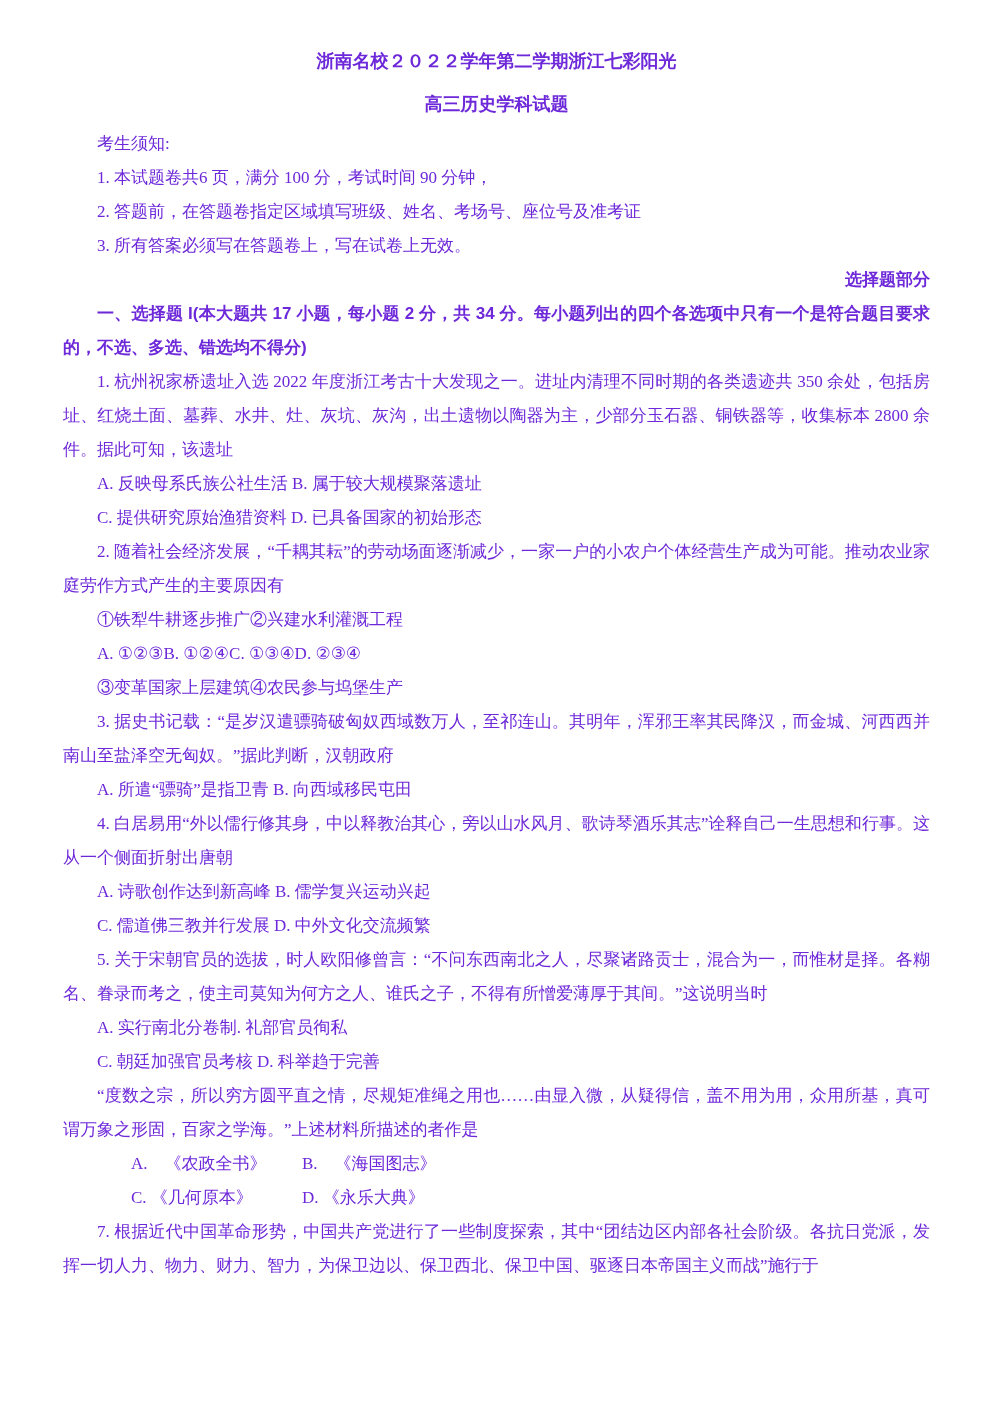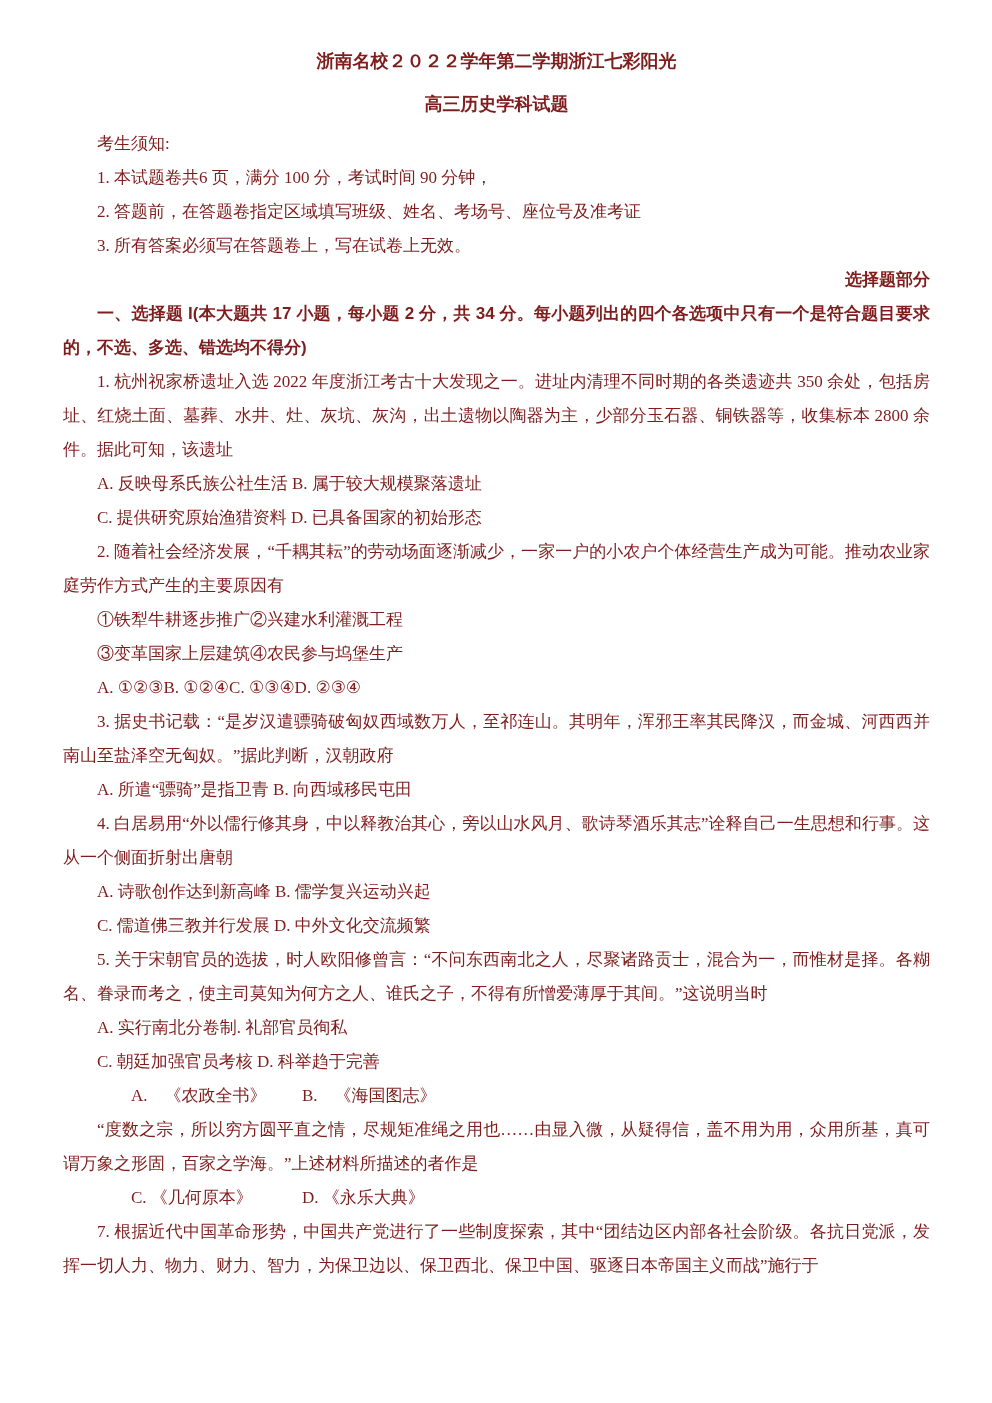--- a/index.html
+++ b/index.html
@@ -3,21 +3,21 @@
 <meta charset="utf-8">
 <style>
   html, body { margin: 0; padding: 0; background: #ffffff; }
   .page {
     position: relative;
     width: 992px;
     height: 1403px;
     box-sizing: border-box;
     padding: 46px 62px 0 63px;
     background: #ffffff;
-    color: #7f1d1d;
+    color: #6d28d9;
     font-family: "Liberation Serif", "DejaVu Serif", serif;
     font-size: 17px;
     line-height: 34px;
     overflow: hidden;
   }
   p { margin: 0; }
   .hei { font-family: "Liberation Sans", "DejaVu Sans", sans-serif; font-weight: 700; }
   .doc-title { text-align: center; font-size: 18px; line-height: 30px; }
   .doc-subtitle { text-align: center; font-size: 18px; line-height: 30px; margin-top: 13px; margin-bottom: 8px; }
   .ind { text-indent: 2em; }
@@ -45,44 +45,44 @@
 
   <div>
     <p class="ind just">1. 杭州祝家桥遗址入选 2022 年度浙江考古十大发现之一。进址内清理不同时期的各类遗迹共 350 余处，包括房址、红烧土面、墓葬、水井、灶、灰坑、灰沟，出土遗物以陶器为主，少部分玉石器、铜铁器等，收集标本 2800 余件。据此可知，该遗址</p>
     <p class="ind">A. 反映母系氏族公社生活 B. 属于较大规模聚落遗址</p>
     <p class="ind">C. 提供研究原始渔猎资料 D. 已具备国家的初始形态</p>
   </div>
 
   <div>
     <p class="ind just">2. 随着社会经济发展，“千耦其耘”的劳动场面逐渐减少，一家一户的小农户个体经营生产成为可能。推动农业家庭劳作方式产生的主要原因有</p>
     <p class="ind">①铁犁牛耕逐步推广②兴建水利灌溉工程</p>
+    <p class="ind">A. ①②③B. ①②④C. ①③④D. ②③④</p>
     <p class="ind">③变革国家上层建筑④农民参与坞堡生产</p>
-    <p class="ind">A. ①②③B. ①②④C. ①③④D. ②③④</p>
   </div>
 
   <div>
     <p class="ind just">3. 据史书记载：“是岁汉遣骠骑破匈奴西域数万人，至祁连山。其明年，浑邪王率其民降汉，而金城、河西西并南山至盐泽空无匈奴。”据此判断，汉朝政府</p>
     <p class="ind">A. 所遣“骠骑”是指卫青 B. 向西域移民屯田</p>
   </div>
 
   <div>
     <p class="ind just">4. 白居易用“外以儒行修其身，中以释教治其心，旁以山水风月、歌诗琴酒乐其志”诠释自己一生思想和行事。这从一个侧面折射出唐朝</p>
     <p class="ind">A. 诗歌创作达到新高峰 B. 儒学复兴运动兴起</p>
     <p class="ind">C. 儒道佛三教并行发展 D. 中外文化交流频繁</p>
   </div>
 
   <div>
     <p class="ind just">5. 关于宋朝官员的选拔，时人欧阳修曾言：“不问东西南北之人，尽聚诸路贡士，混合为一，而惟材是择。各糊名、眷录而考之，使主司莫知为何方之人、谁氏之子，不得有所憎爱薄厚于其间。”这说明当时</p>
     <p class="ind">A. 实行南北分卷制. 礼部官员徇私</p>
     <p class="ind">C. 朝廷加强官员考核 D. 科举趋于完善</p>
   </div>
 
   <div>
+    <p class="ind just">“度数之宗，所以穷方圆平直之情，尽规矩准绳之用也……由显入微，从疑得信，盖不用为用，众用所基，真可谓万象之形固，百家之学海。”上述材料所描述的者作是</p>
     <p class="ind"><span class="optcell">A.　《农政全书》</span><span>B.　《海国图志》</span></p>
-    <p class="ind just">“度数之宗，所以穷方圆平直之情，尽规矩准绳之用也……由显入微，从疑得信，盖不用为用，众用所基，真可谓万象之形固，百家之学海。”上述材料所描述的者作是</p>
     <p class="ind"><span class="optcell">C. 《几何原本》</span><span>D. 《永乐大典》</span></p>
   </div>
 
   <div>
     <p class="ind just">7. 根据近代中国革命形势，中国共产党进行了一些制度探索，其中“团结边区内部各社会阶级。各抗日党派，发挥一切人力、物力、财力、智力，为保卫边以、保卫西北、保卫中国、驱逐日本帝国主义而战”施行于</p>
   </div>
 
 </div>
 
 </body></html>

